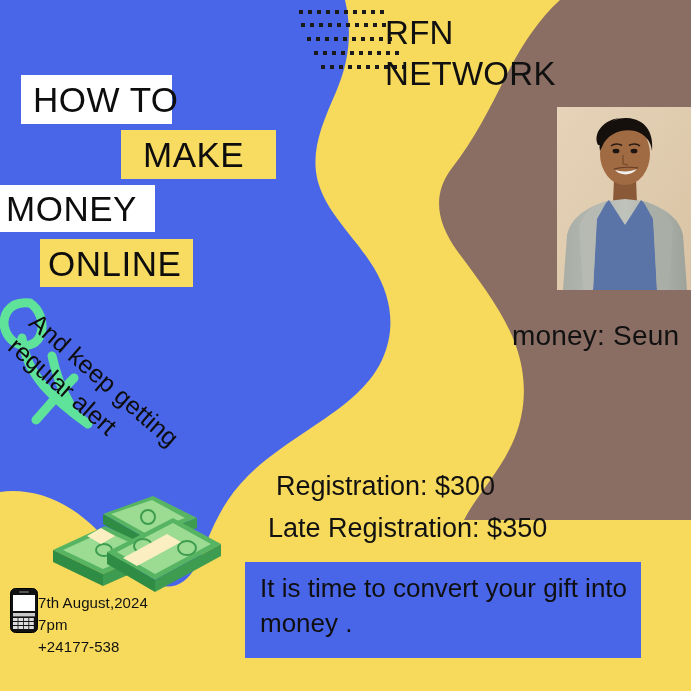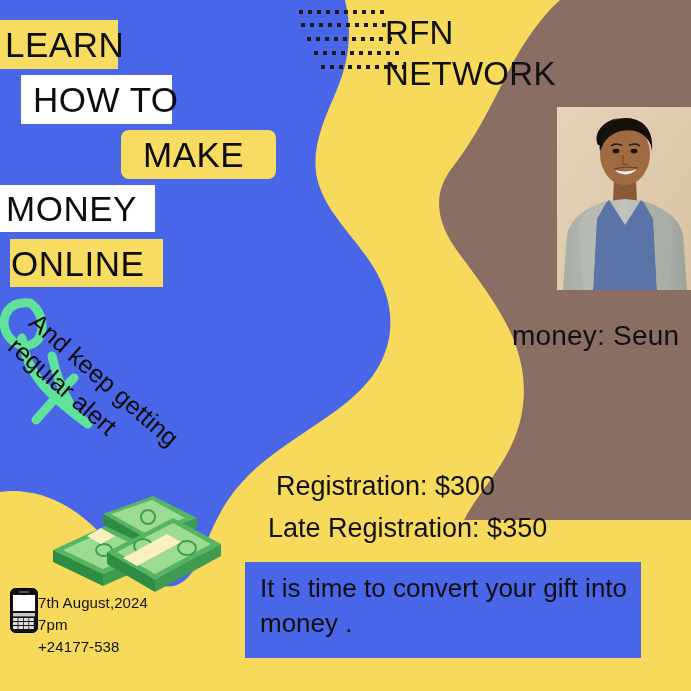--- a/index.html
+++ b/index.html
@@ -25,23 +25,23 @@
     color:#0d0d0d;
     font-weight:400;
     white-space:nowrap;
     line-height:1;
   }
   .hl.yellow { background:#F8DB61; }
   .hl.white  { background:#FFFFFF; }
 
   #hl-learn  { left:0px;   top:20px;  width:118px; height:49px; padding-left:5px; }
   #hl-howto  { left:21px;  top:75px;  width:151px; height:49px; padding-left:12px; }
-  #hl-make   { left:121px; top:130px; width:155px; height:49px; padding-left:22px;border-radius:8px; }
+  #hl-make   { left:121px; top:130px; width:155px; height:49px; padding-left:22px; }
   #hl-money  { left:0px;   top:185px; width:155px; height:47px; padding-left:6px; }
-  #hl-online { left:10px;  top:239px; width:153px; height:48px; padding-left:1px; }
+  #hl-online { left:40px;  top:239px; width:153px; height:48px; padding-left:8px; }
 
   
   #rfn {
     position:absolute; left:385px; top:12px; width:175px;
     text-align:left; font-size:33px; line-height:1.25;
     color:#101010; letter-spacing:0.3px;
   }
 
   
   #coach-photo {
@@ -186,23 +186,20 @@
             <rect x="45" y="0" width="4" height="4"></rect>
           <rect x="54" y="0" width="4" height="4"></rect>
             <rect x="63" y="0" width="4" height="4"></rect>
           <rect x="72" y="0" width="4" height="4"></rect>
             <rect x="81" y="0" width="4" height="4"></rect>
         </g>
       </g>
     </svg>
   </div>
 
-  <div class="hl yellow" id="hl-learn">
-    <span>LEARN</span>
-  </div>
   <div class="hl white" id="hl-howto">
     <span>HOW TO</span>
   </div>
   <div class="hl yellow" id="hl-make">
     <span>MAKE</span>
   </div>
   <div class="hl white" id="hl-money">
     <span>MONEY</span>
   </div>
   <div class="hl yellow" id="hl-online">

